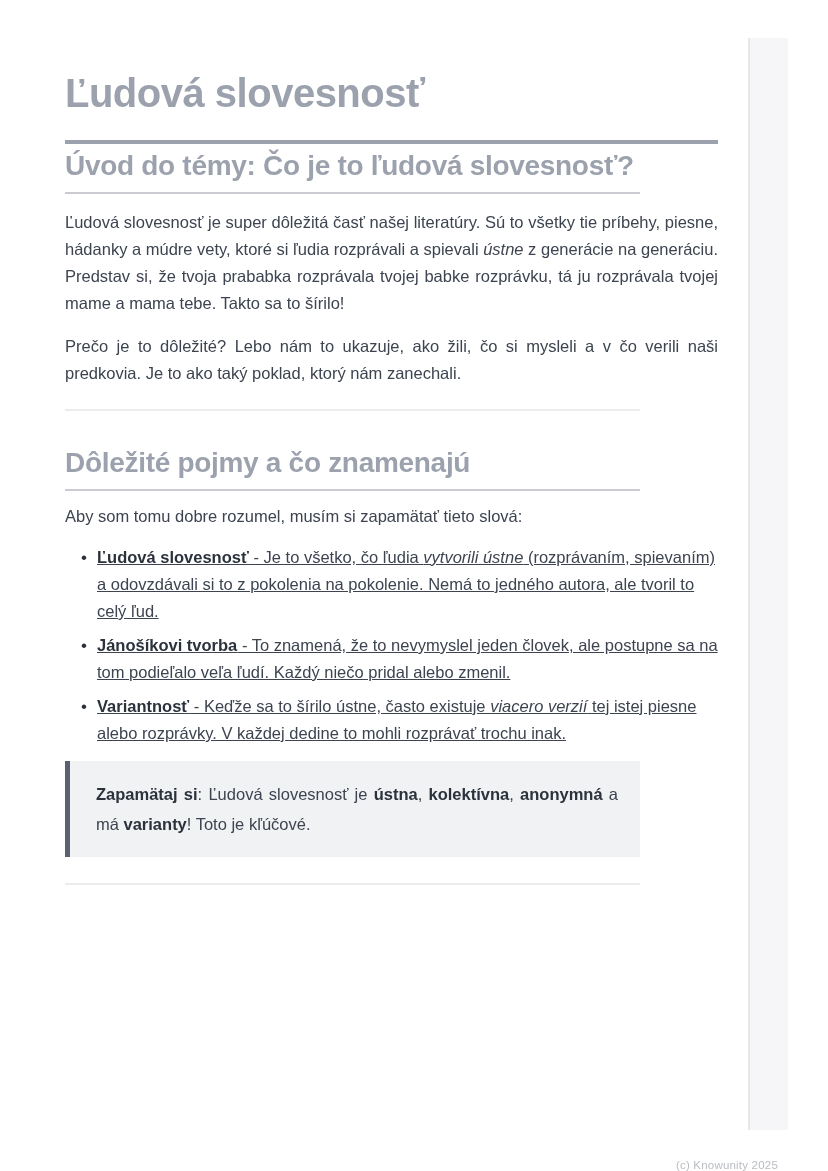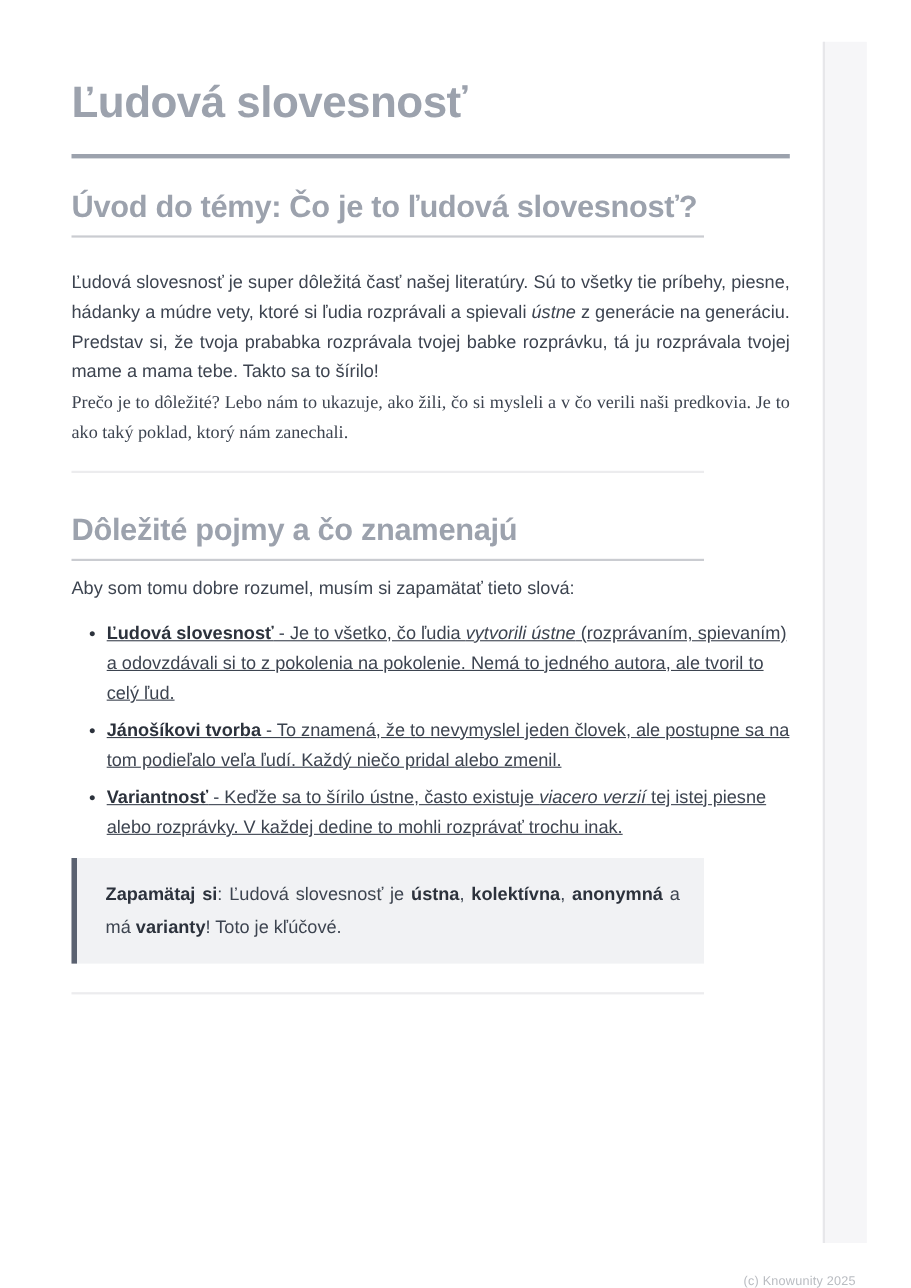--- a/index.html
+++ b/index.html
@@ -17,37 +17,36 @@
     margin-top: 70px;
     font-size: 40px; line-height: 46px;
     font-weight: 700; letter-spacing: -0.5px;
     color: var(--heading, #9ca2ad);
   }
   .title-rule {
     margin-top: 24px; height: 4px; width: 653px;
     background: var(--heading, #9ca2ad);
   }
   h2.section-heading {
-    margin-top: 22px;
     width: 575px;
     font-size: 28px; line-height: 44px;
     font-weight: 700; letter-spacing: -0.3px;
     color: var(--heading, #9ca2ad);
     padding-bottom: 4px;
     border-bottom: 2px solid #caccd1;
   }
   h2.single { margin-top: 30px; }
 
   p.body {
     font-size: 16.5px; line-height: 27px;
     color: #3d4450;
   }
   p.just { text-align: justify; }
-  p.p1 { margin-top: 28px; }
-  p.p2 { margin-top: 0; font-family: Liberation Serif, serif; }
+  p.p1 { margin-top: 15px; }
+  p.p2 { margin-top: 16px; }
   .divider {
     margin-top: 22px; height: 2px; width: 575px;
     background: #ececee;
   }
   .divider.bottom { margin-top: 26px; }
   p.intro-line { margin-top: 12px; }
 
   ul.terms { margin-top: 14px; list-style: none; }
   ul.terms li {
     position: relative;

